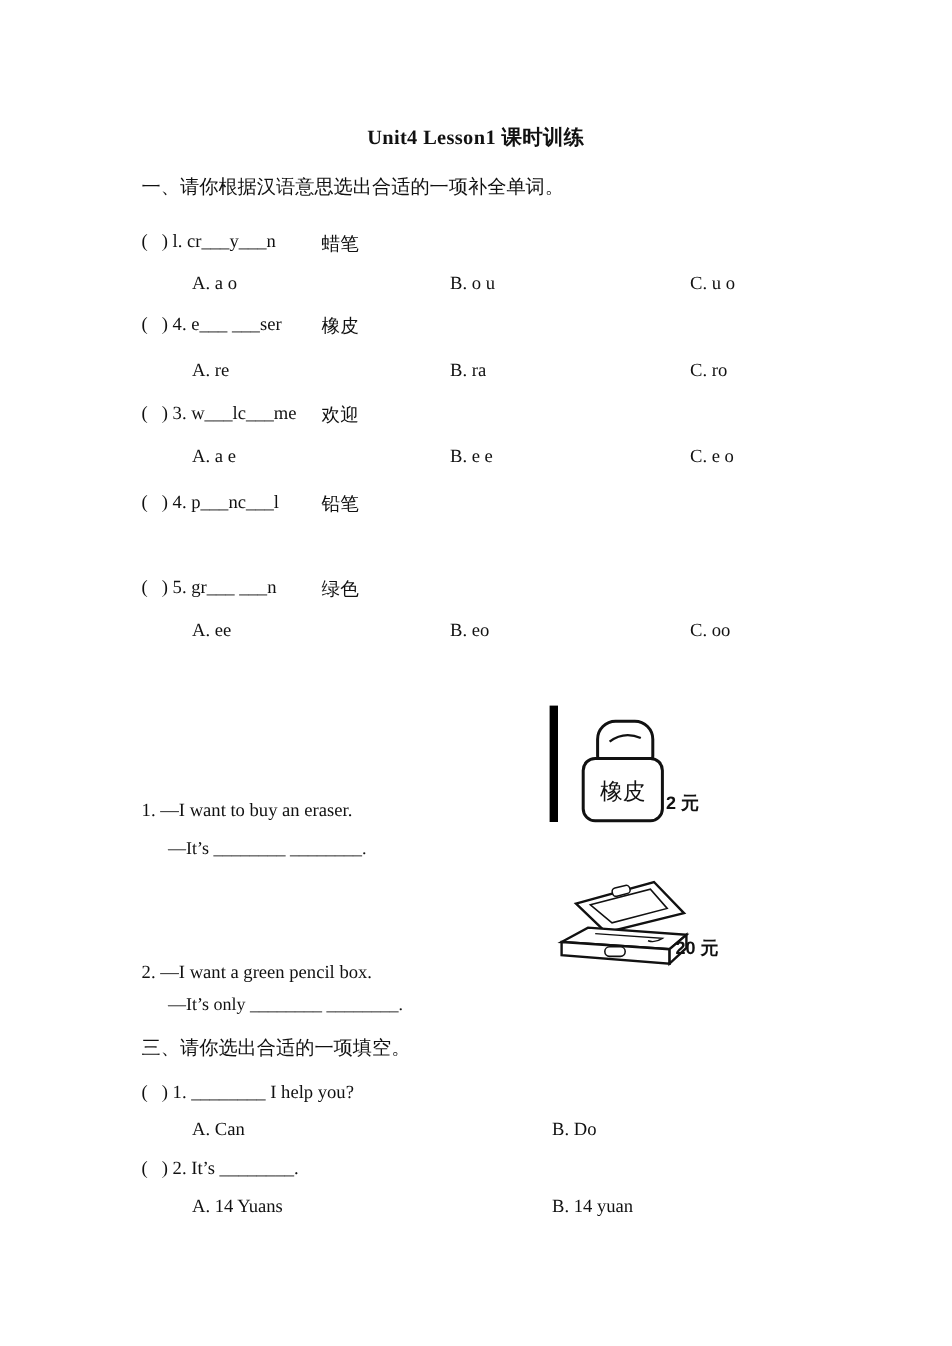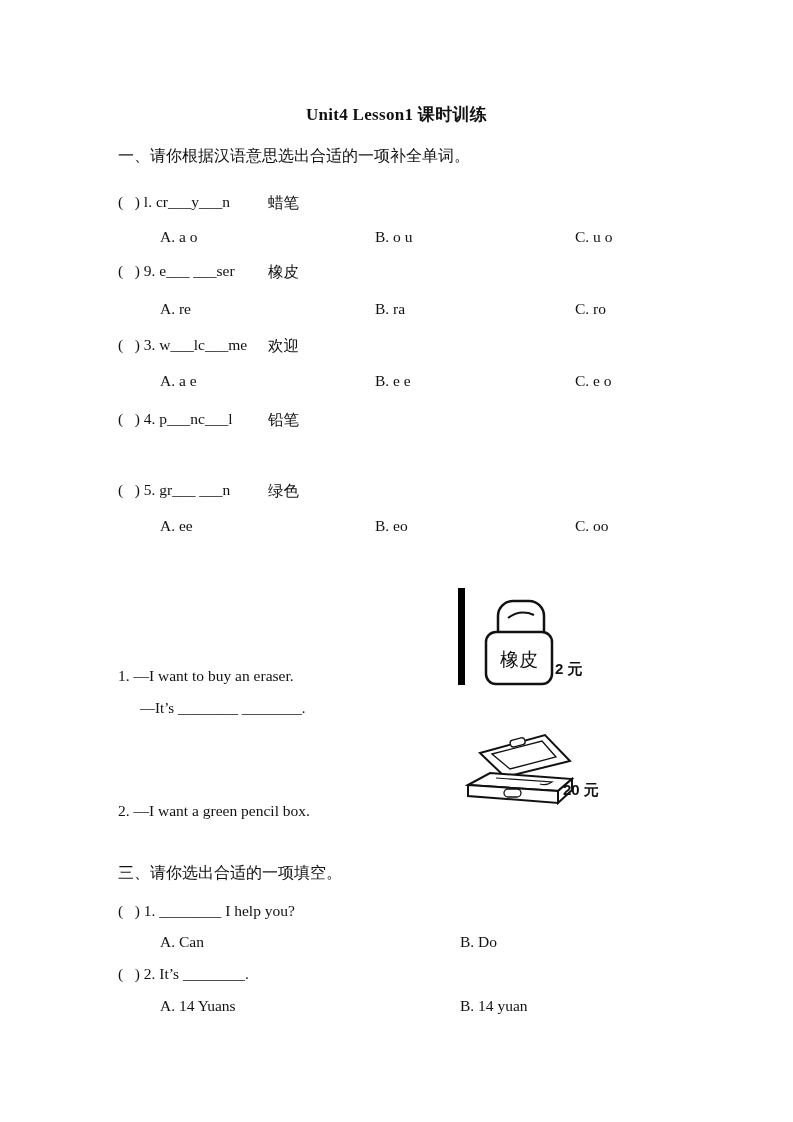--- a/index.html
+++ b/index.html
@@ -56,21 +56,21 @@
     <span class="stem">(   ) l. cr___y___n</span>
     <span class="meaning">蜡笔</span>
   </div>
   <div class="row" style="top:228px">
     <span class="opt-a">A. a o</span>
     <span class="opt-b3">B. o u</span>
     <span class="opt-c3">C. u o</span>
   </div>
 
   <div class="row" style="top:262px">
-    <span class="stem">(   ) 9. e___ ___ser</span>
+    <span class="stem">(   ) 4. e___ ___ser</span>
     <span class="meaning">橡皮</span>
   </div>
   <div class="row" style="top:300px">
     <span class="opt-a">A. re</span>
     <span class="opt-b3">B. ra</span>
     <span class="opt-c3">C. ro</span>
   </div>
 
   <div class="row" style="top:336px">
     <span class="stem">(   ) 3. w___lc___me</span>
@@ -117,20 +117,21 @@
     <rect x="50" y="12" width="15" height="7" rx="3" transform="rotate(-14 57 15)" fill="#ffffff" stroke="#111" stroke-width="1.3"></rect>
     <path d="M8,58 L30,46 L112,52 L98,64 Z" fill="#ffffff" stroke="#111" stroke-width="2"></path>
     <path d="M36,51 L92,55 Q86,59 80,57" fill="none" stroke="#111" stroke-width="1.2"></path>
     <path d="M8,58 L98,64 L98,76 L8,69 Z" fill="#ffffff" stroke="#111" stroke-width="2"></path>
     <path d="M98,64 L112,52 L112,63 L98,76 Z" fill="#ffffff" stroke="#111" stroke-width="2"></path>
     <rect x="44" y="62" width="17" height="8" rx="4" fill="#ffffff" stroke="#111" stroke-width="1.3"></rect>
   </svg>
   <div class="price price-box">20 元</div>
 
   <div class="sent1" style="top:802px">2. —I want a green pencil box.</div>
+  <div class="sent2" style="top:830px">—It’s only ________ ________.</div>
 
   <div class="heading" style="top:863px">三、请你选出合适的一项填空。</div>
 
   <div class="row" style="top:902px">
     <span class="stem">(   ) 1. ________ I help you?</span>
   </div>
   <div class="row" style="top:933px">
     <span class="opt-a">A. Can</span>
     <span class="opt-b2">B. Do</span>
   </div>

